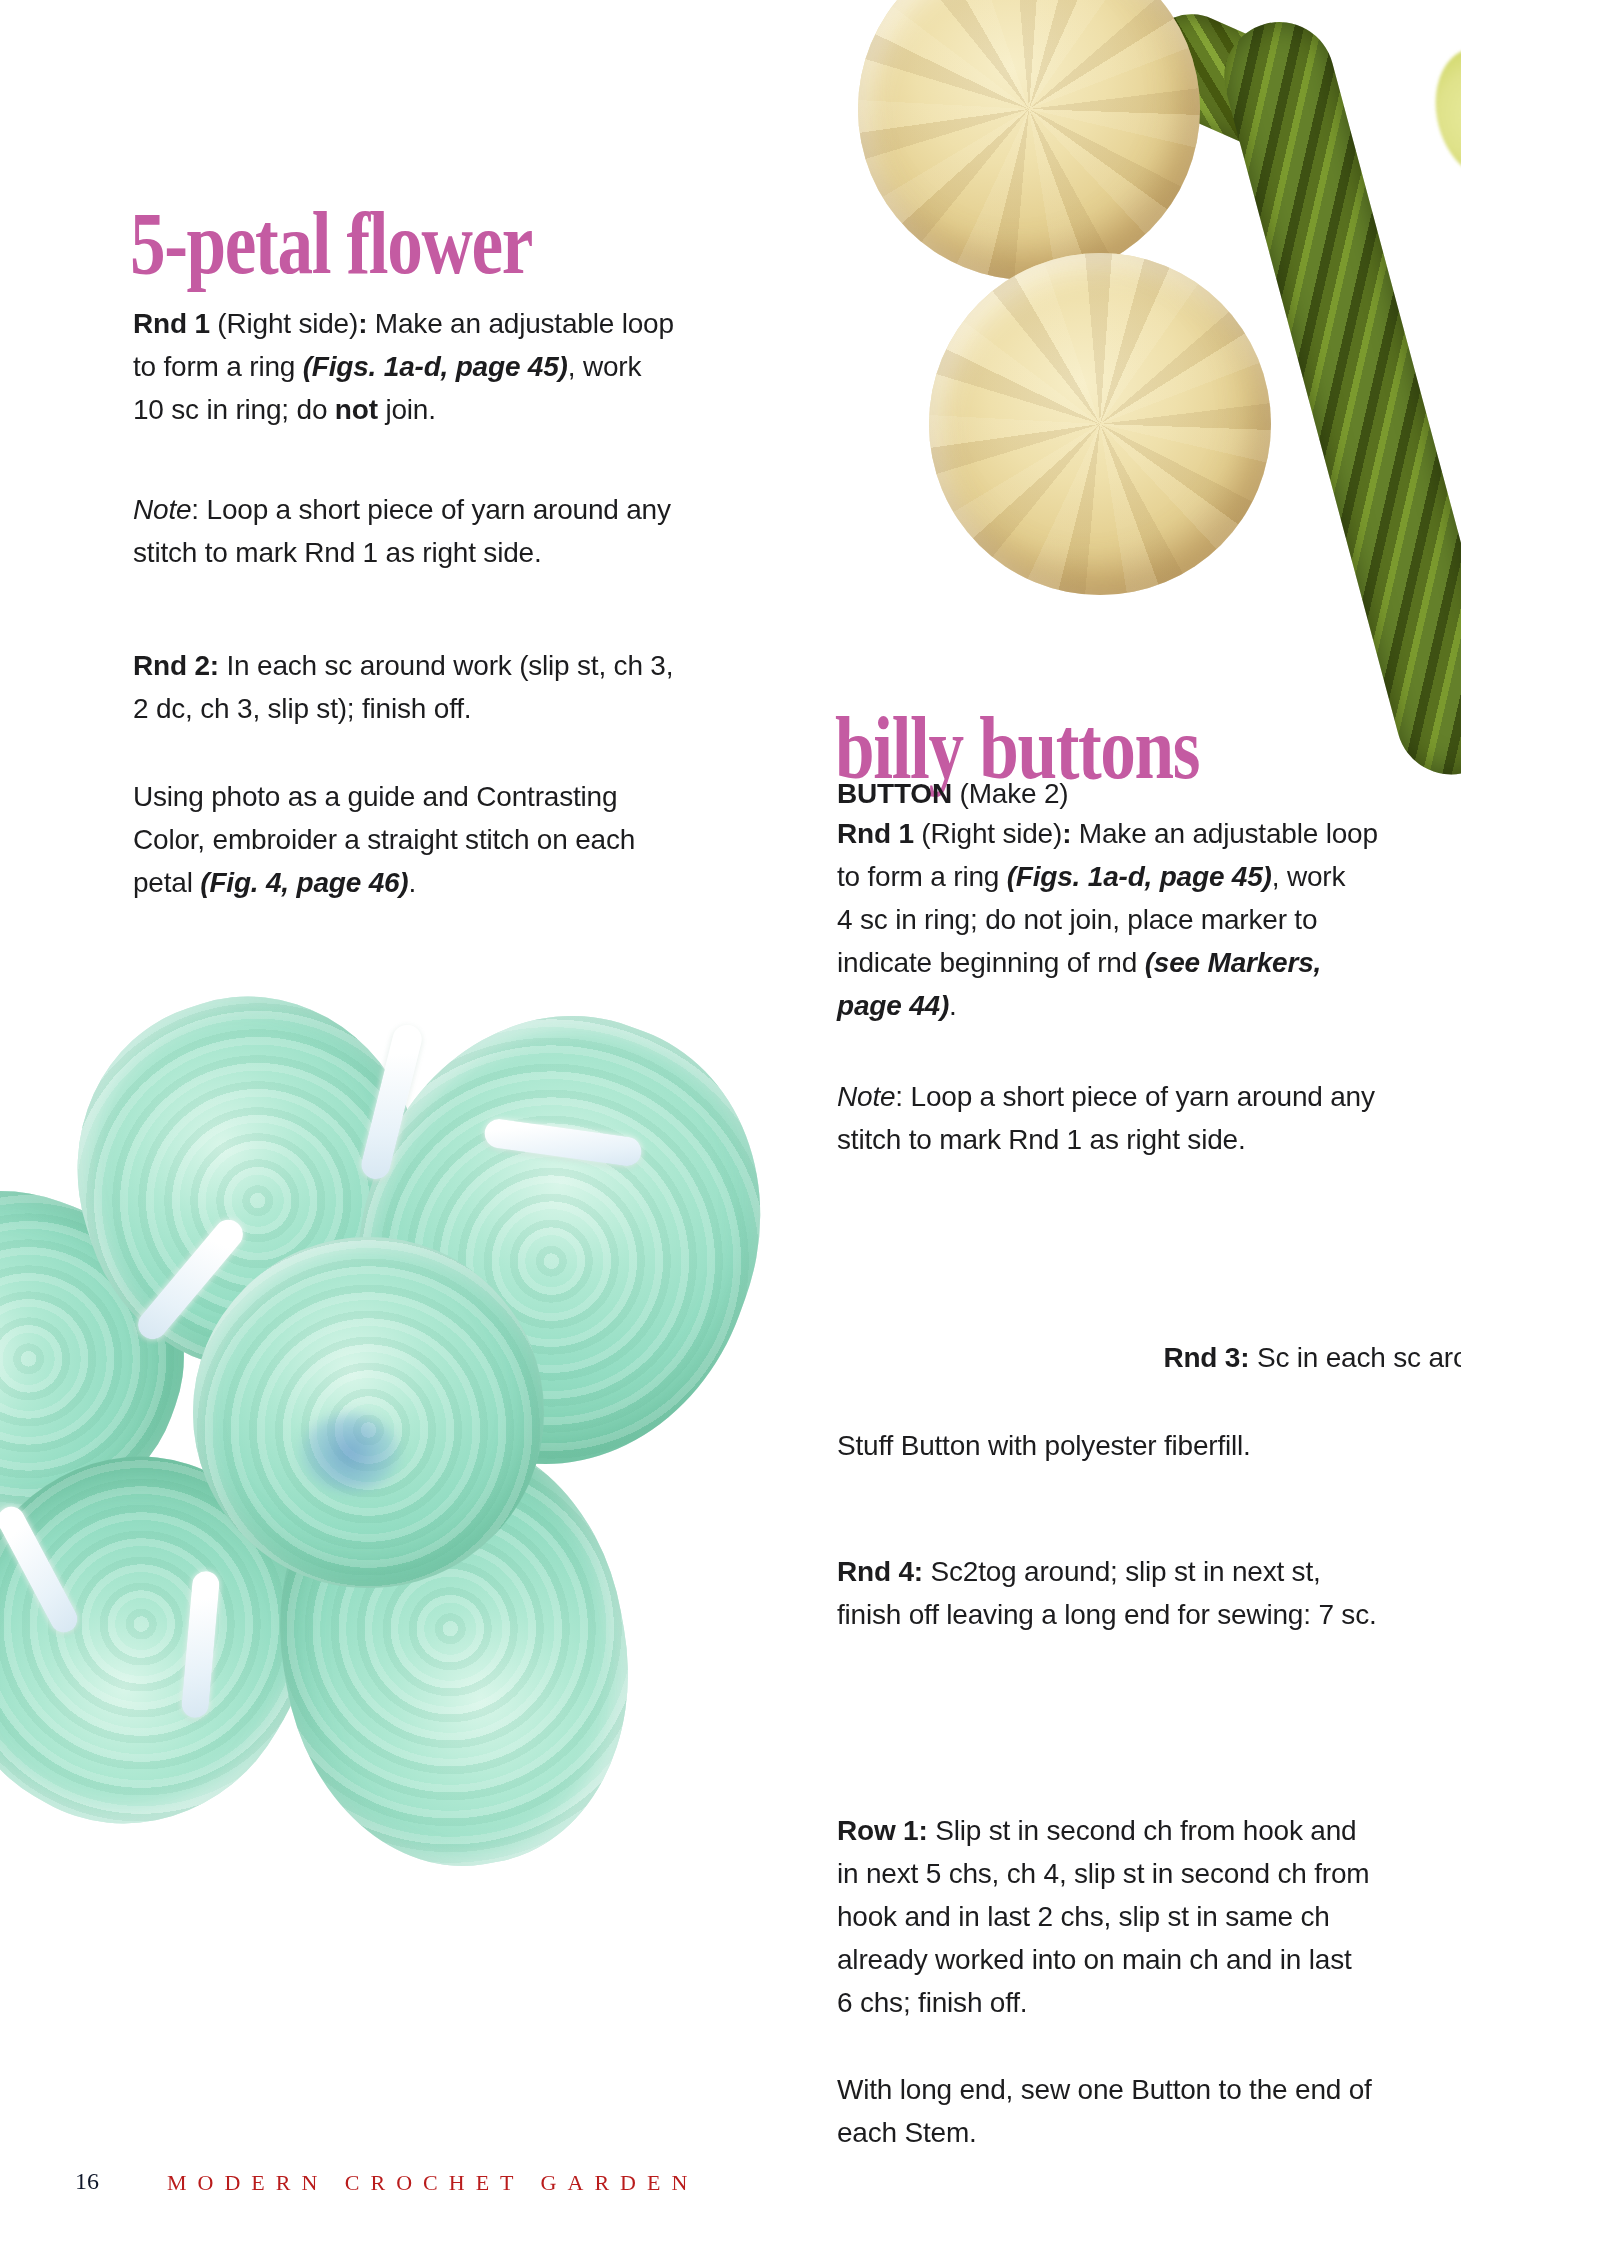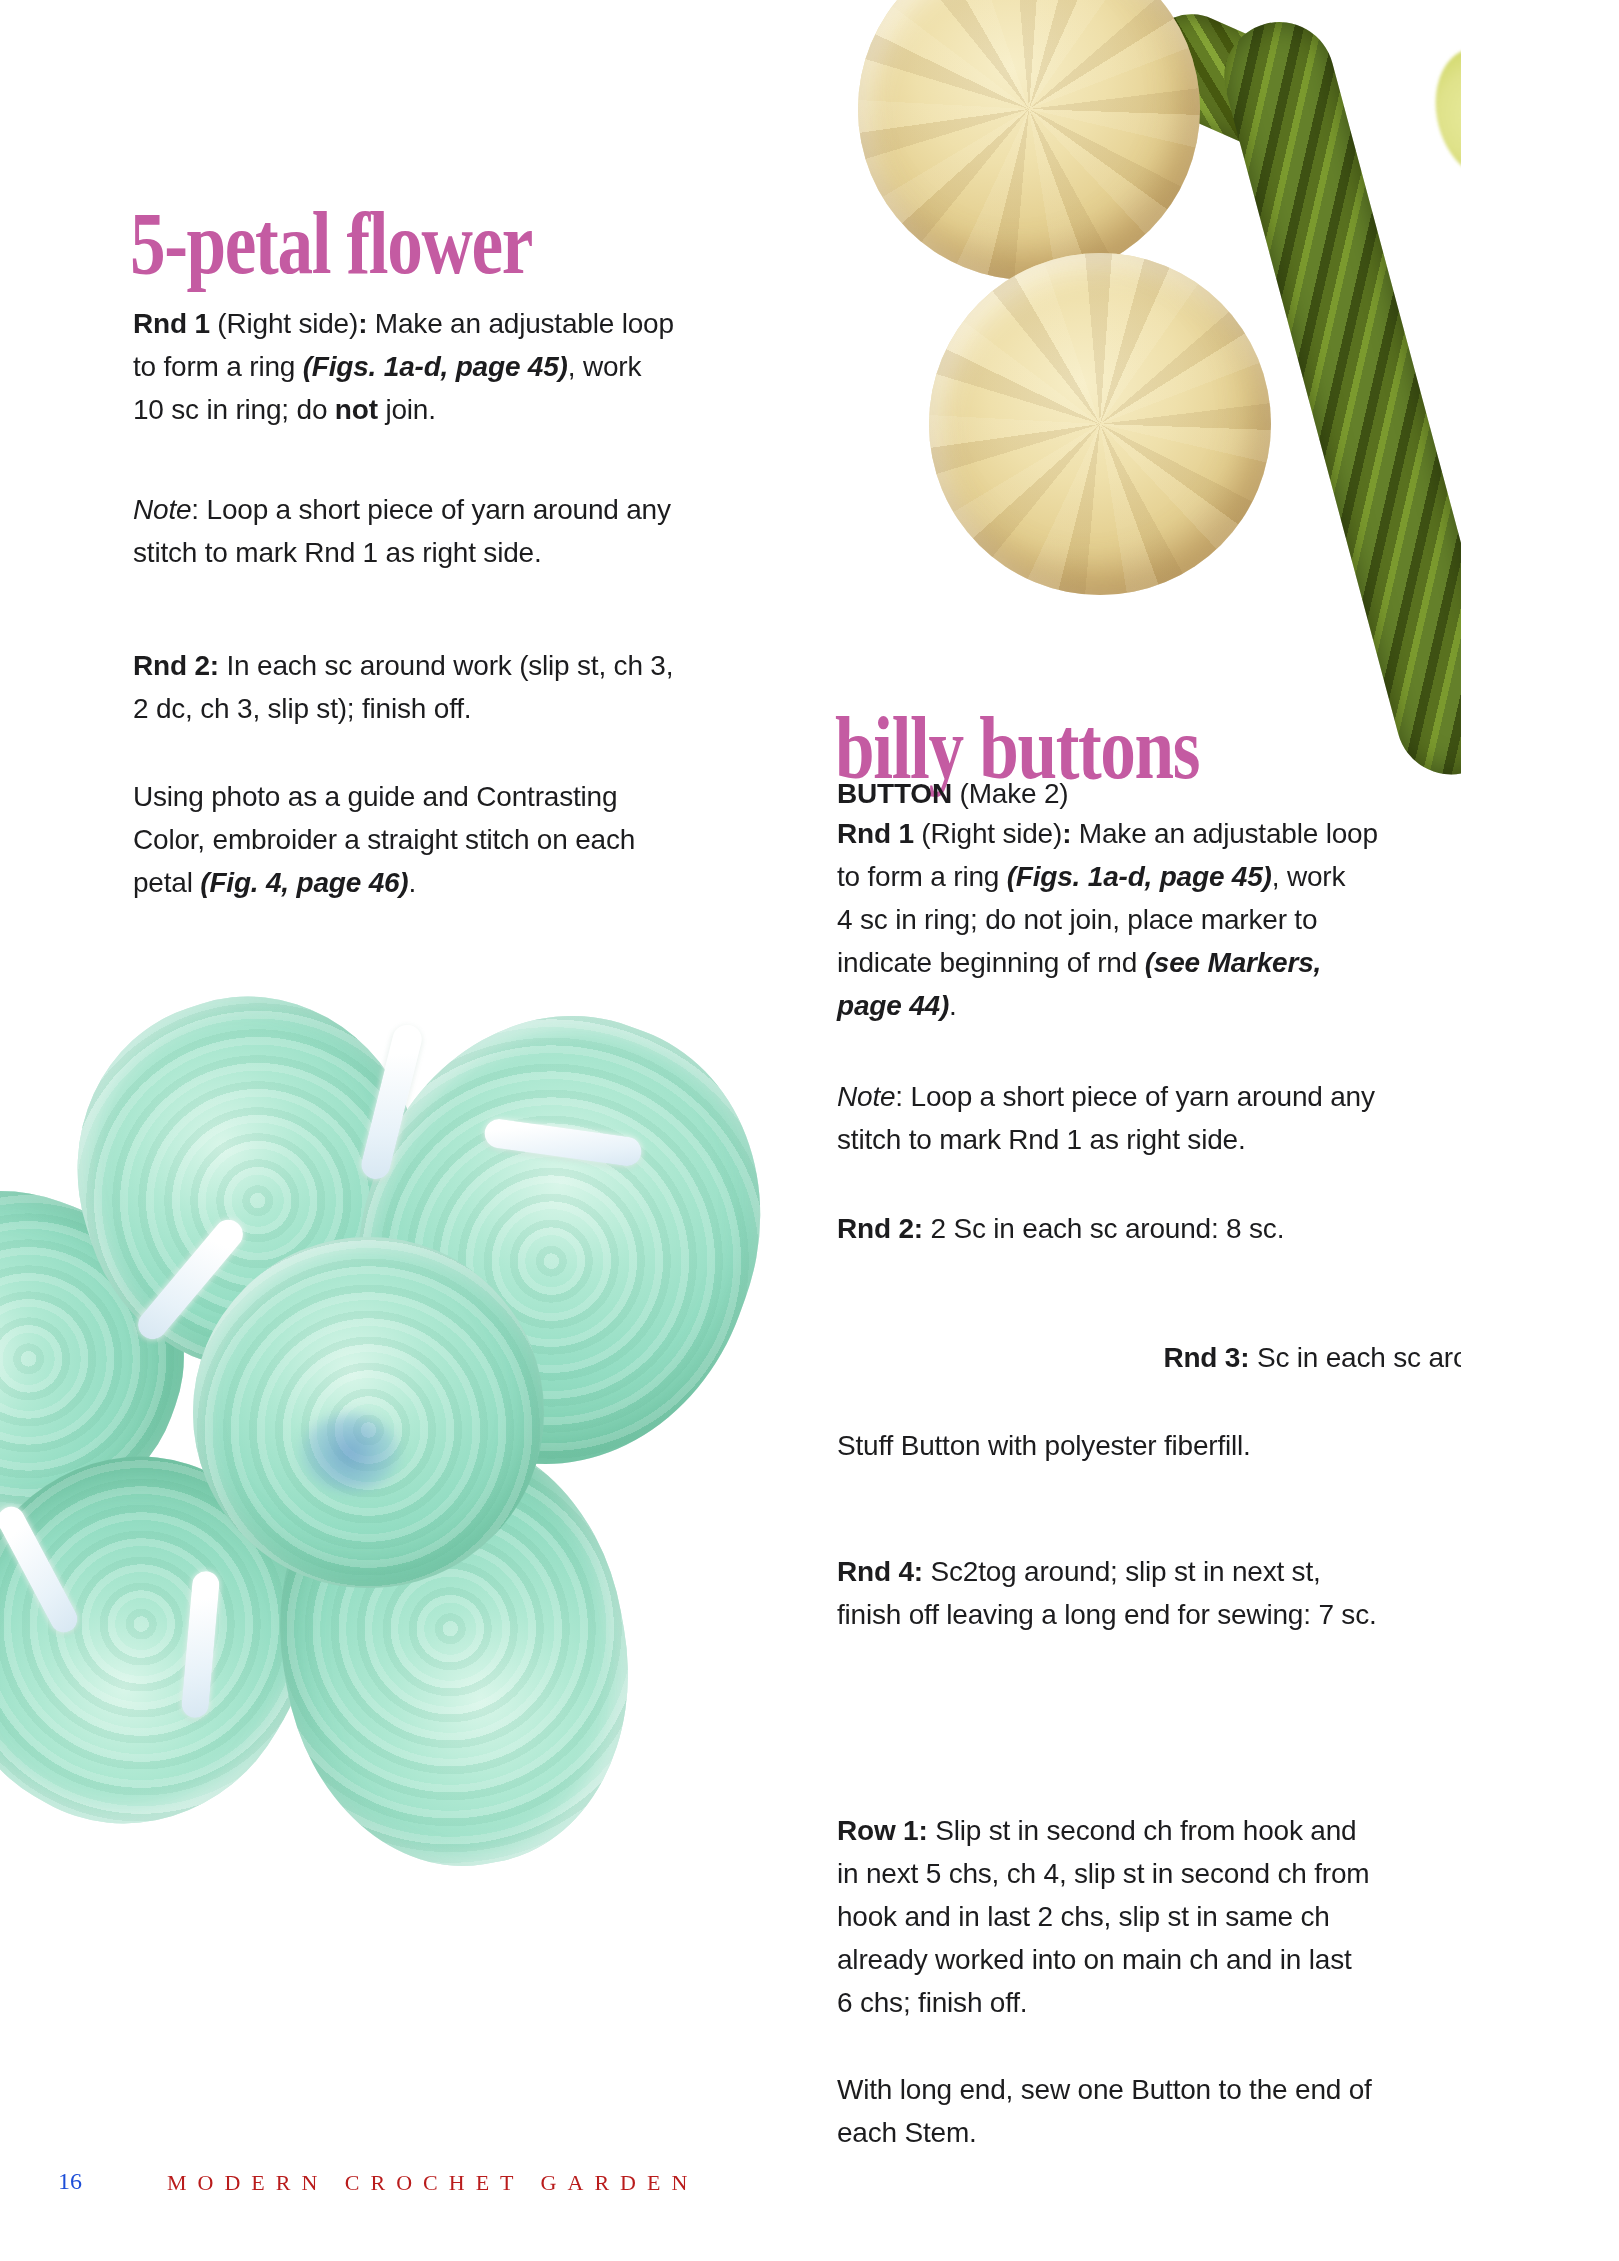--- a/index.html
+++ b/index.html
@@ -13,21 +13,21 @@
 
   
   .body{position:absolute;width:685px;margin:0;
         font-size:28px;line-height:43px;letter-spacing:-0.2px;color:#1c1c1e;
         font-family:"Liberation Sans",sans-serif;white-space:pre-line;}
   .b{font-weight:700;margin-top:37px;}
   .i{font-style:italic;}
   .bi{font-weight:700;font-style:italic;}
 
   
-  .pageno{position:absolute;left:58px;top:2167px;font:24px/1.2 "Liberation Serif",serif;color:#1d4ed8;}
+  .pageno{position:absolute;left:75px;top:2167px;font:24px/1.2 "Liberation Serif",serif;color:#0f172a;}
   .book{position:absolute;left:167px;top:2170px;font:22px/1.2 "Liberation Serif",serif;
         letter-spacing:11px;color:#b91c1c;}
 
   
   .yarn-ball{position:absolute;border-radius:50%;
      background:radial-gradient(circle at 45% 38%,#f7eec8 0%,#efe0ab 34%,#e4cf90 58%,#cdab6d 84%,#b08c55 100%);
      box-shadow:inset -12px -17px 39px rgba(150,115,60,.42), inset 10.3px 13.7px 29px rgba(255,252,235,.85);}
   .yarn-ball::after{content:'';position:absolute;inset:0;border-radius:50%;opacity:.45;
      background:repeating-conic-gradient(from 15deg,rgba(145,112,58,.30) 0deg 9deg,
         rgba(255,250,228,.28) 9deg 20deg,rgba(0,0,0,0) 20deg 34deg);}
@@ -117,23 +117,20 @@
 4 sc in ring; do not join, place marker to
 indicate beginning of rnd </span><span class="bi">(see Markers,
 page 44)</span><span>.</span>
   </p>
 
   <p class="body" style="left:837px;top:1032px;">
     <span class="i">Note</span><span>: Loop a short piece of yarn around any
 stitch to mark Rnd 1 as right side.</span>
   </p>
 
-  <p class="body" style="left:837px;top:1164px;">
-    <span class="b">Rnd 2: </span><span>2 Sc in each sc around: 8 sc.</span>
-  </p>
 
   <p class="body" style="left:837px;top:1293px;text-align:right;">
     <span class="b">Rnd 3: </span><span>Sc in each sc around.</span>
   </p>
 
   <p class="body" style="left:837px;top:1381px;">
     <span>Stuff Button with polyester fiberfill.</span>
   </p>
 
   <p class="body" style="left:837px;top:1507px;">

